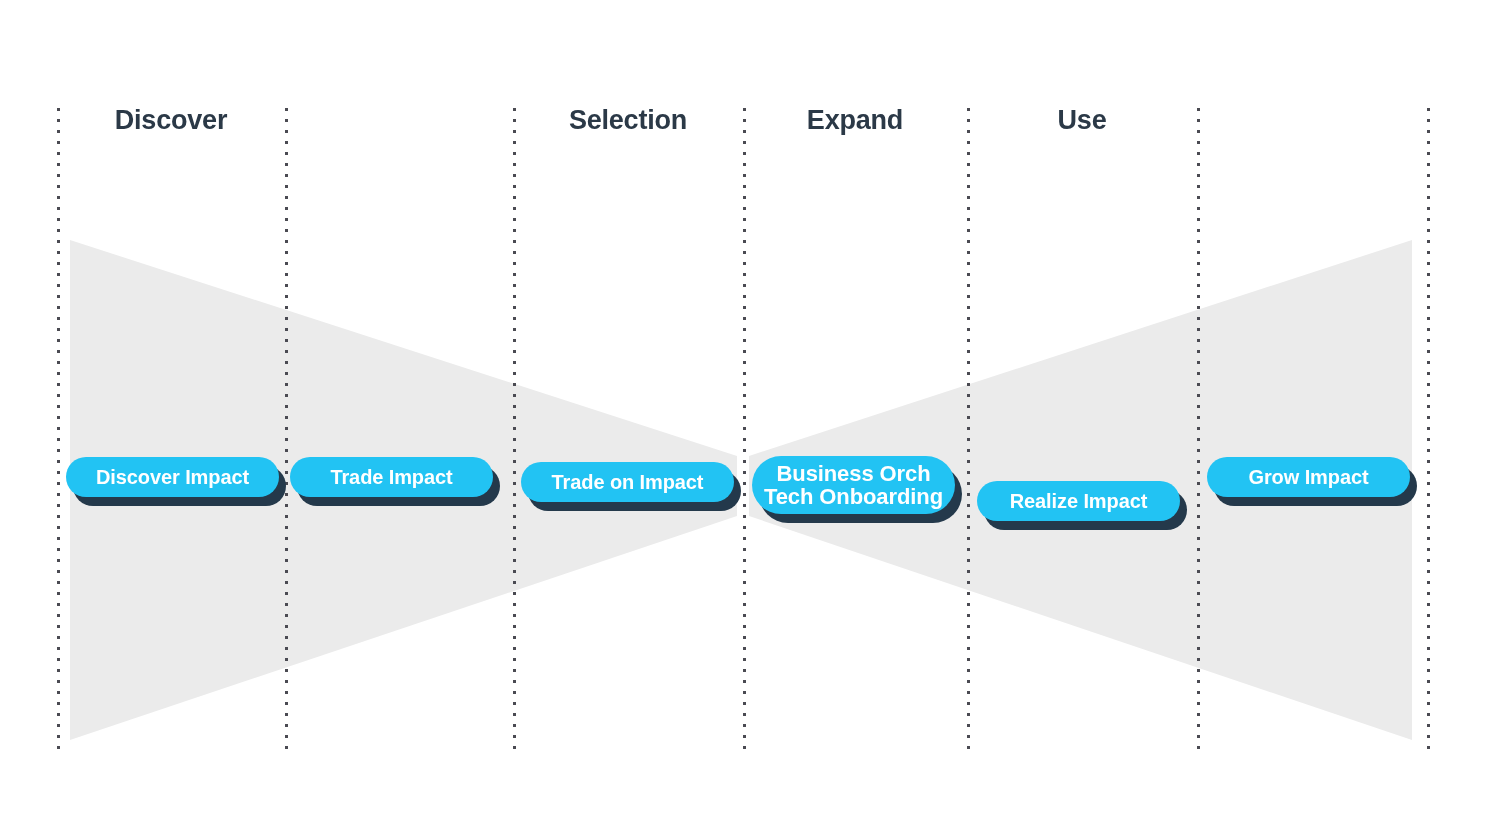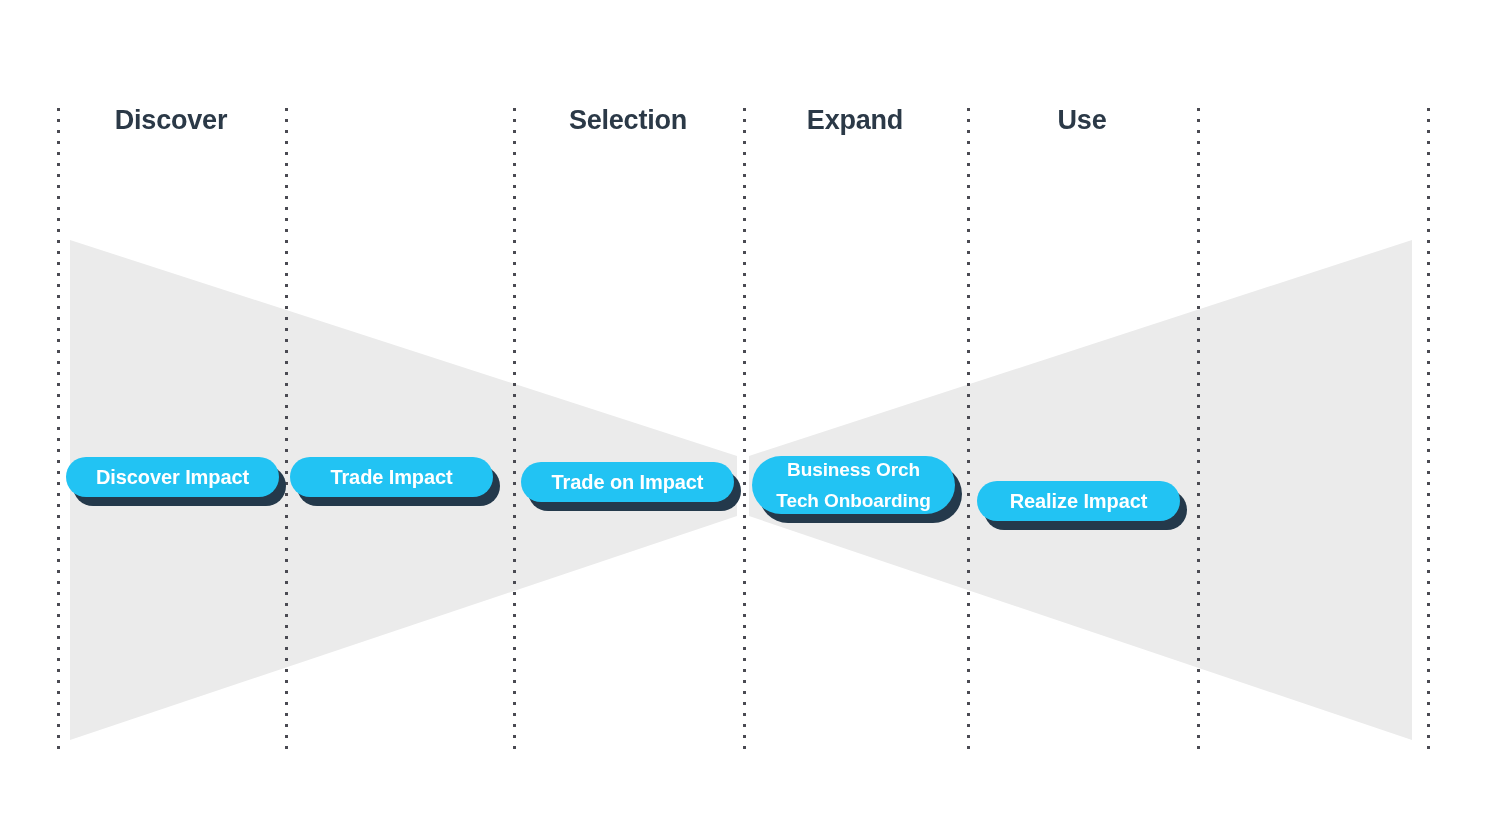--- a/index.html
+++ b/index.html
@@ -92,22 +92,22 @@
     font-weight: bold;
     line-height: 22px;
     text-align: center;
     letter-spacing: -0.1px;
     white-space: pre-line;
   }
   .pill-wrap.two-line {
     height: 58px;
   }
   .pill-wrap.two-line .pill-label {
-    font-size: 19px;
-    line-height: 31px;
+    font-size: 22px;
+    line-height: 23px;
     text-align: center;
   }
 </style>
 </head>
 <body>
 
 <div id="canvas">
 
   <svg id="bowtie-svg" viewBox="0 0 1488 836" preserveAspectRatio="none" aria-hidden="true">
     <polygon points="70,240 737,456 737,516 70,740" fill="#ebebeb"></polygon>
@@ -156,14 +156,20 @@
     </div>
   </div>
 
   <div class="pill-wrap" style="left:977px;top:481px;width:203px">
     <div class="pill-shadow"></div>
     <div class="pill">
       <span class="pill-label">Realize Impact</span>
     </div>
   </div>
 
+  <div class="pill-wrap" style="left:1207px;top:457px;width:203px">
+    <div class="pill-shadow"></div>
+    <div class="pill">
+      <span class="pill-label">Grow Impact</span>
+    </div>
+  </div>
 
 </div>
 
 </body></html>

